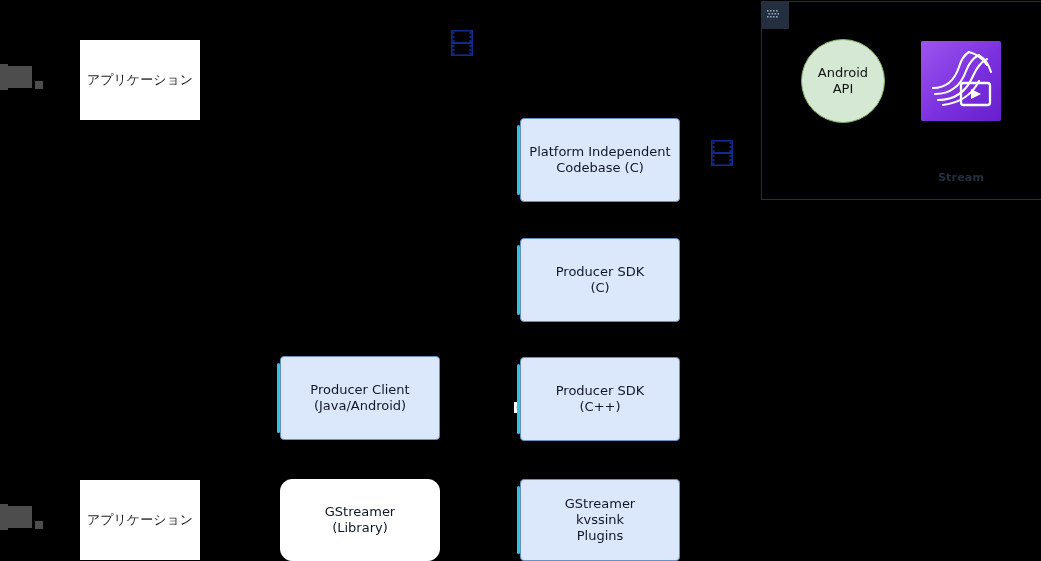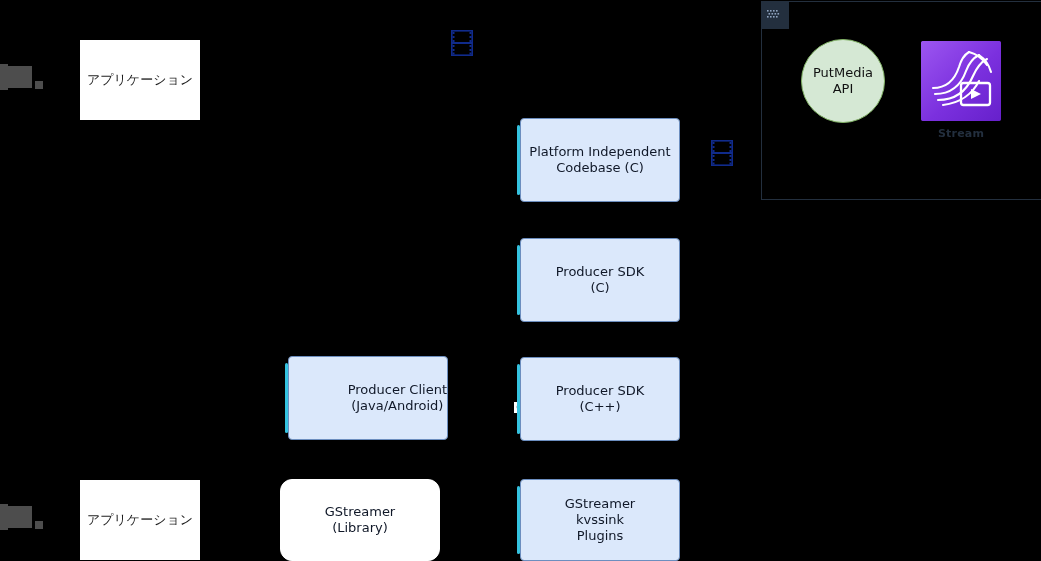--- a/index.html
+++ b/index.html
@@ -216,21 +216,21 @@
           <rect x="18.5" y="22.5" width="2" height="2"></rect>
       </g>
     </svg>
   </div>
 
   <div class="node sdk-box" style="left:520px; top:238px; width:160px; height:84px;">
     <span class="node-text">Producer SDK
 (C)</span>
   </div>
 
-  <div class="node sdk-box" style="left:288px; top:356px; width:160px; height:84px;justify-content:flex-end;">
+  <div class="node sdk-box" style="left:280px; top:356px; width:160px; height:84px;">
     <span class="node-text">Producer Client
 (Java/Android)</span>
   </div>
 
   <div class="jni-label" style="left:466px; top:402px;margin-left:48px;">
     <span>(JNI)</span>
   </div>
 
   <div class="node sdk-box" style="left:520px; top:357px; width:160px; height:84px;">
     <span class="node-text">Producer SDK
@@ -274,25 +274,25 @@
             <rect x="11.5" y="4" width="1.6" height="1.6"></rect>
           <rect x="1" y="7" width="1.6" height="1.6"></rect>
             <rect x="4" y="7" width="1.6" height="1.6"></rect>
           <rect x="7" y="7" width="1.6" height="1.6"></rect>
             <rect x="10" y="7" width="1.6" height="1.6"></rect>
         </g>
       </svg>
     </div>
 
     <div class="api-circle" style="left:39px; top:37px; width:84px; height:84px;">
-      <span class="node-text">PutMedia
+      <span class="node-text">Android
 API</span>
     </div>
 
-    <div class="kvs-icon-wrap" style="left:159px; top:39px;">
+    <div class="kvs-icon-wrap" style="left:159px; top:39px;gap:44px;">
       <div class="kvs-icon">
         <svg width="80" height="80" viewBox="0 0 80 80" xmlns="http://www.w3.org/2000/svg">
           <defs>
             <linearGradient id="kvsGrad" x1="0" y1="0" x2="1" y2="1">
               <stop offset="0%" stop-color="#9c56f0"></stop>
               <stop offset="55%" stop-color="#7b30de"></stop>
               <stop offset="100%" stop-color="#6620cb"></stop>
             </linearGradient>
           </defs>
           <rect x="0" y="0" width="80" height="80" rx="2" fill="url(#kvsGrad)"></rect>

